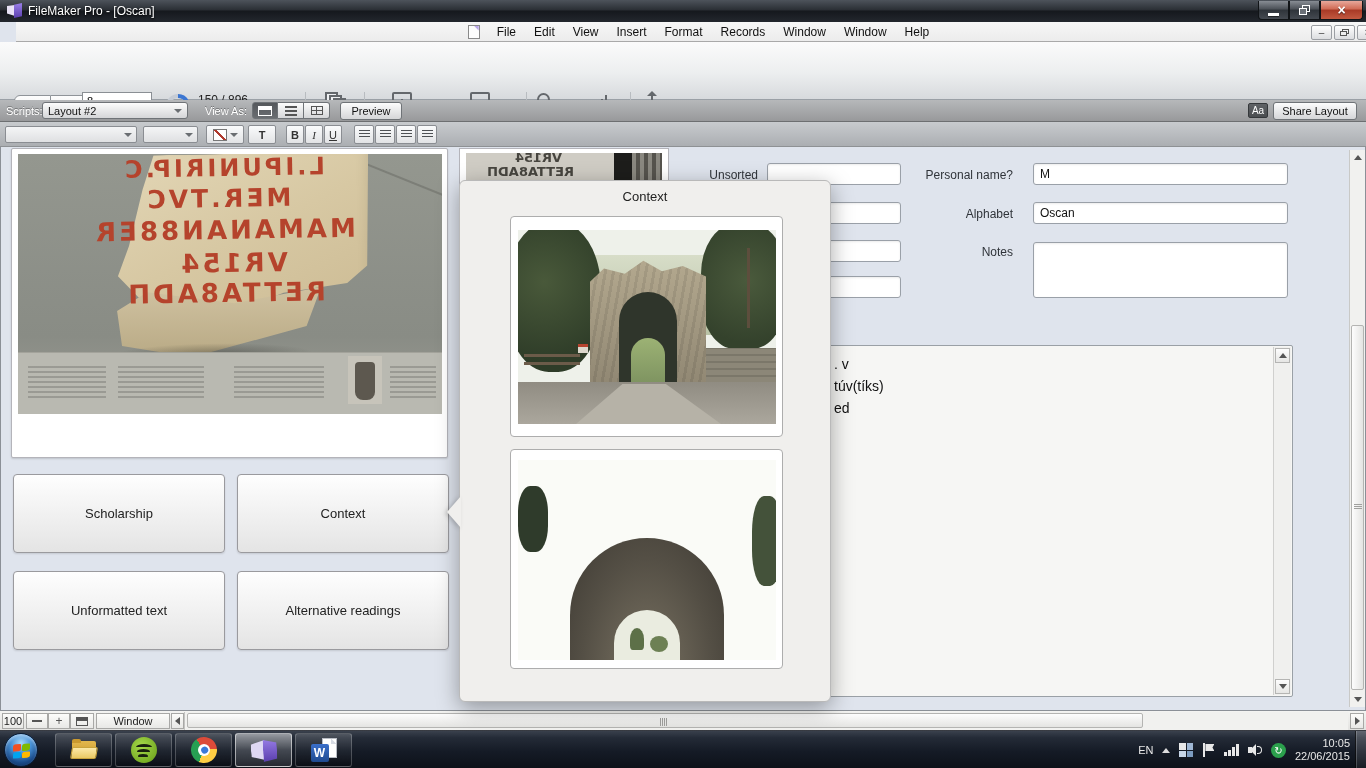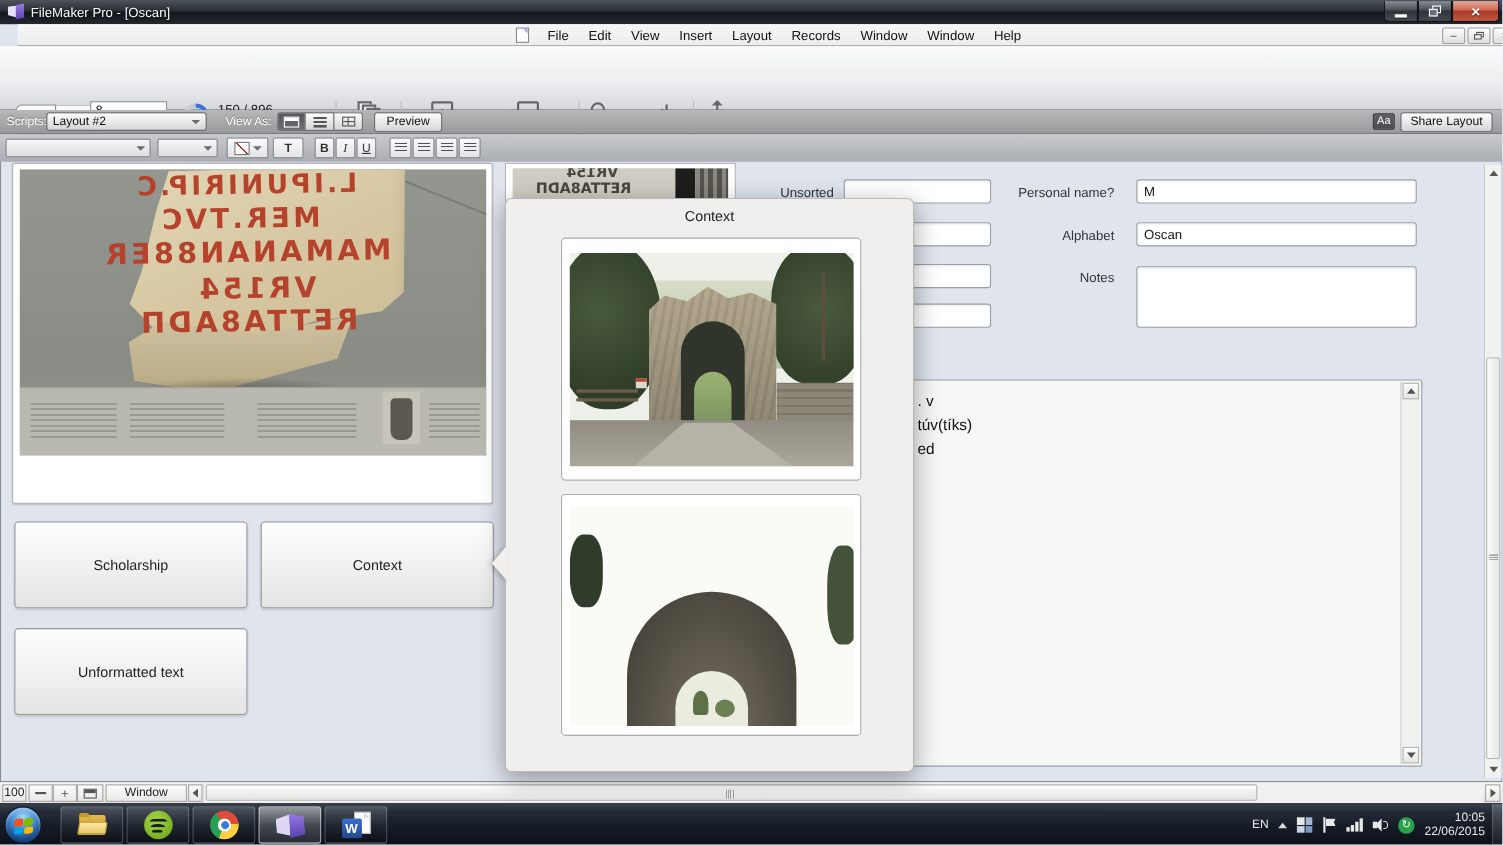--- a/index.html
+++ b/index.html
@@ -310,21 +310,21 @@
   </div>
 
   <div class="menubar">
     <div class="doc-icon">
         <i></i>
       </div>
     <span class="menu-item">File</span>
     <span class="menu-item">Edit</span>
     <span class="menu-item">View</span>
     <span class="menu-item">Insert</span>
-    <span class="menu-item">Layout</span>
+    <span class="menu-item">Format</span>
     <span class="menu-item">Records</span>
     <span class="menu-item">Window</span>
     <span class="menu-item">Window</span>
     <span class="menu-item">Help</span>
     <div class="mdi-btns">
       <div class="mdi-btn">–</div>
       <div class="mdi-btn">
           <div class="mdi-restore">
             <i></i>
             <i></i>
@@ -553,20 +553,21 @@
           </div>
         <div class="tz-btn" style="bottom:1px;">
             <div class="tri-down"></div>
           </div>
       </div>
     </div>
 
     <div class="big-btn" style="left:12px; top:327px;">Scholarship</div>
     <div class="big-btn" style="left:236px; top:327px;">Context</div>
     <div class="big-btn" style="left:12px; top:424px;">Unformatted text</div>
+    <div class="big-btn" style="left:236px; top:424px;">Alternative readings</div>
 
     <div class="vscroll">
       <div class="vs-btn" style="top:0;">
           <div class="tri-up"></div>
         </div>
       <div class="vs-thumb" style="top:175px; height:365px;">
           <div class="grip-h" style="top:178px;"></div>
         </div>
       <div class="vs-btn" style="bottom:0;">
           <div class="tri-down"></div>

